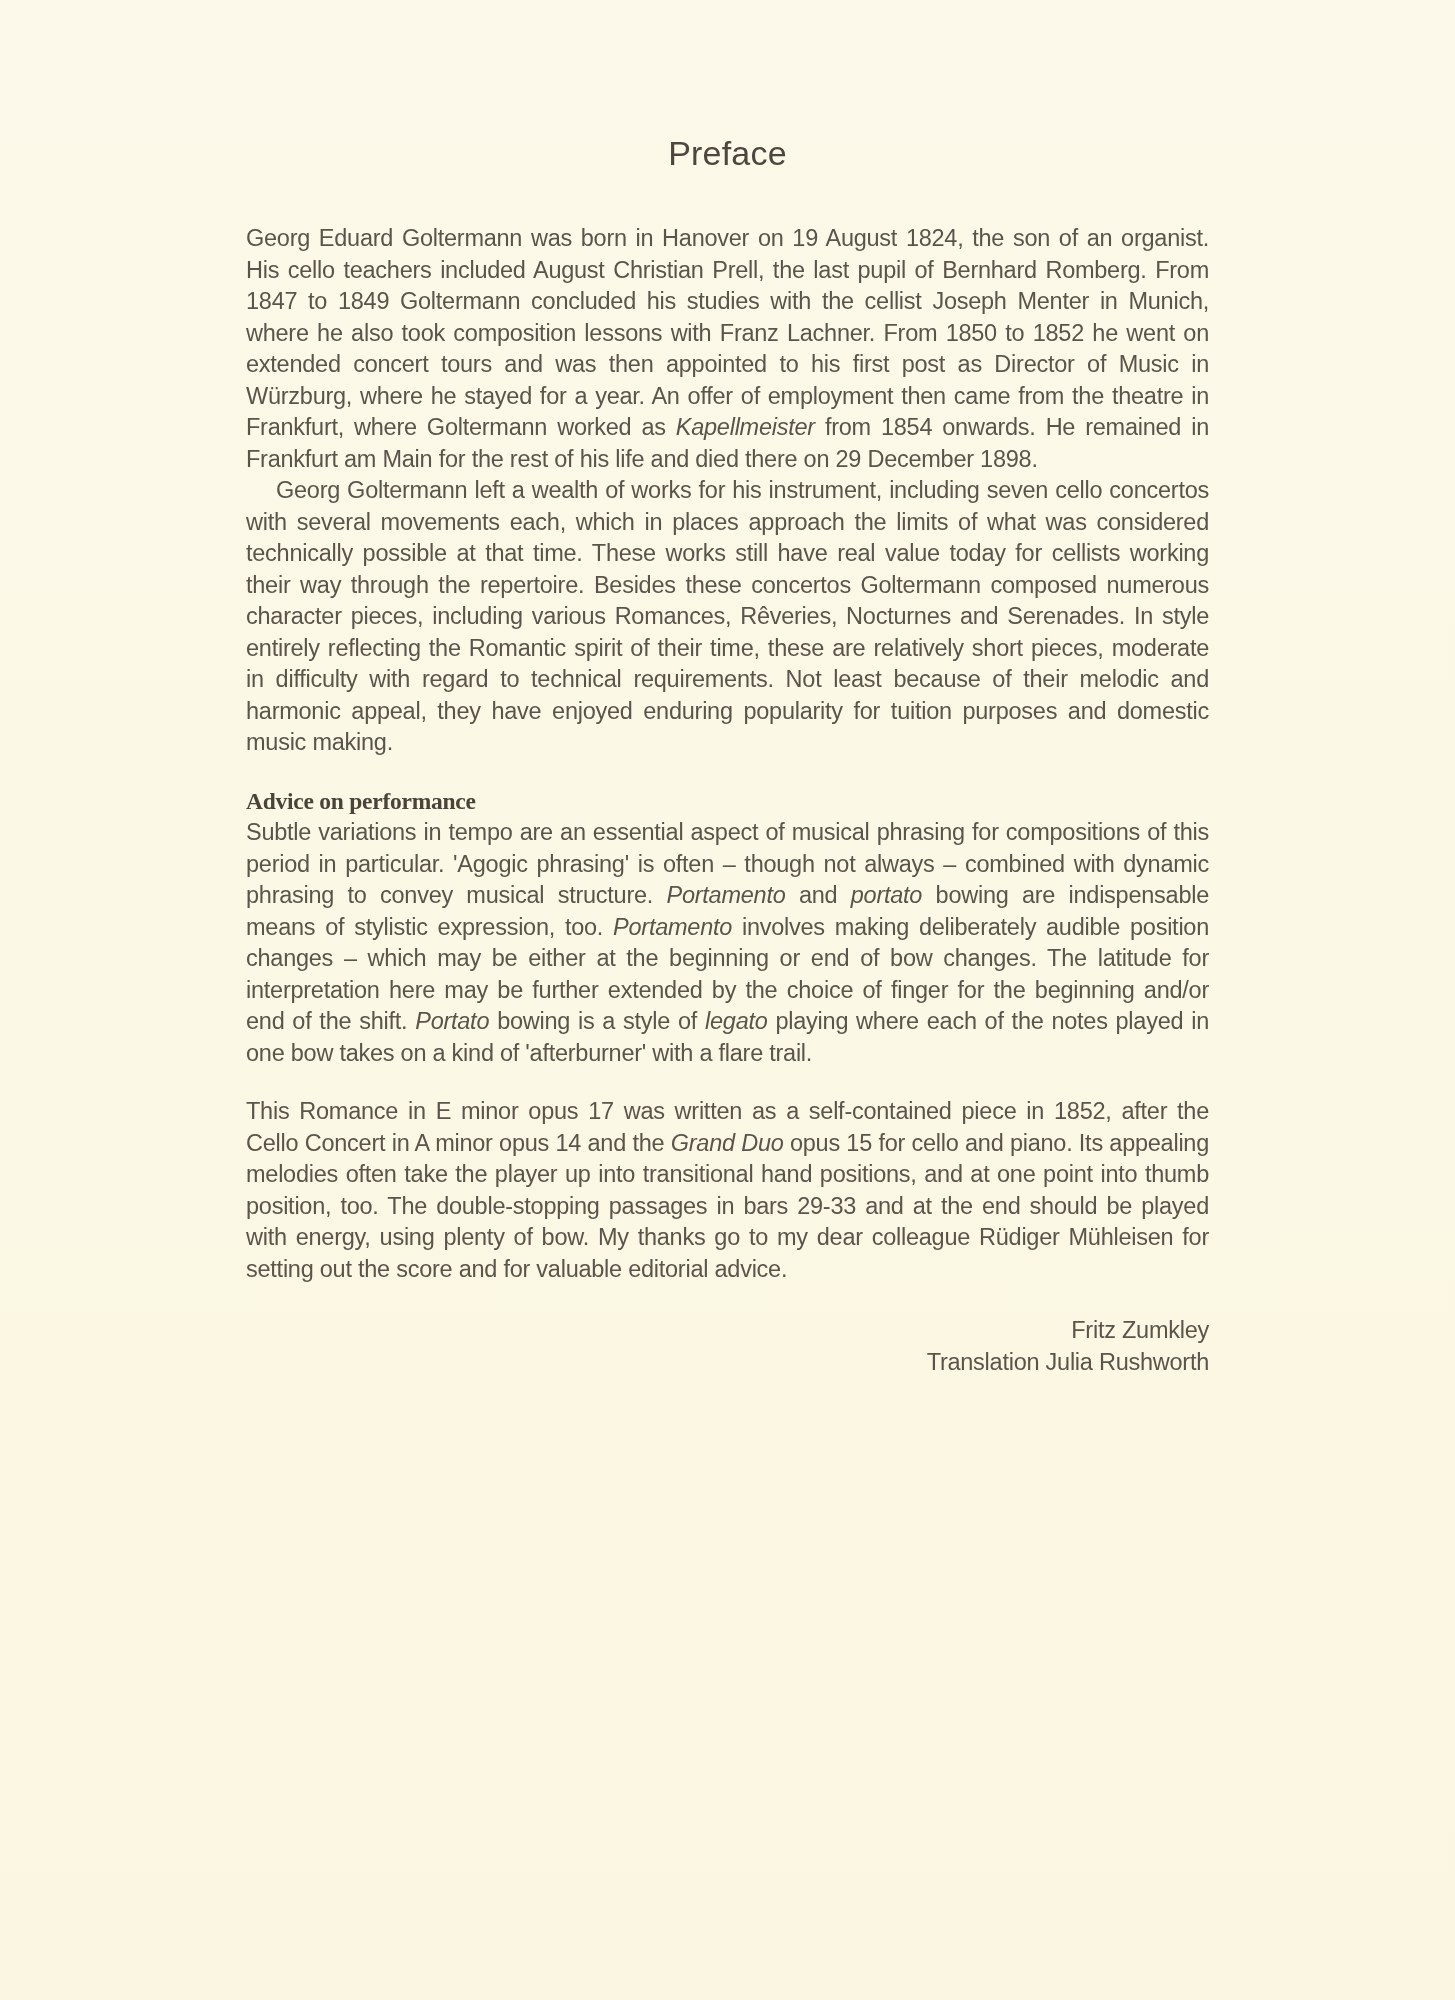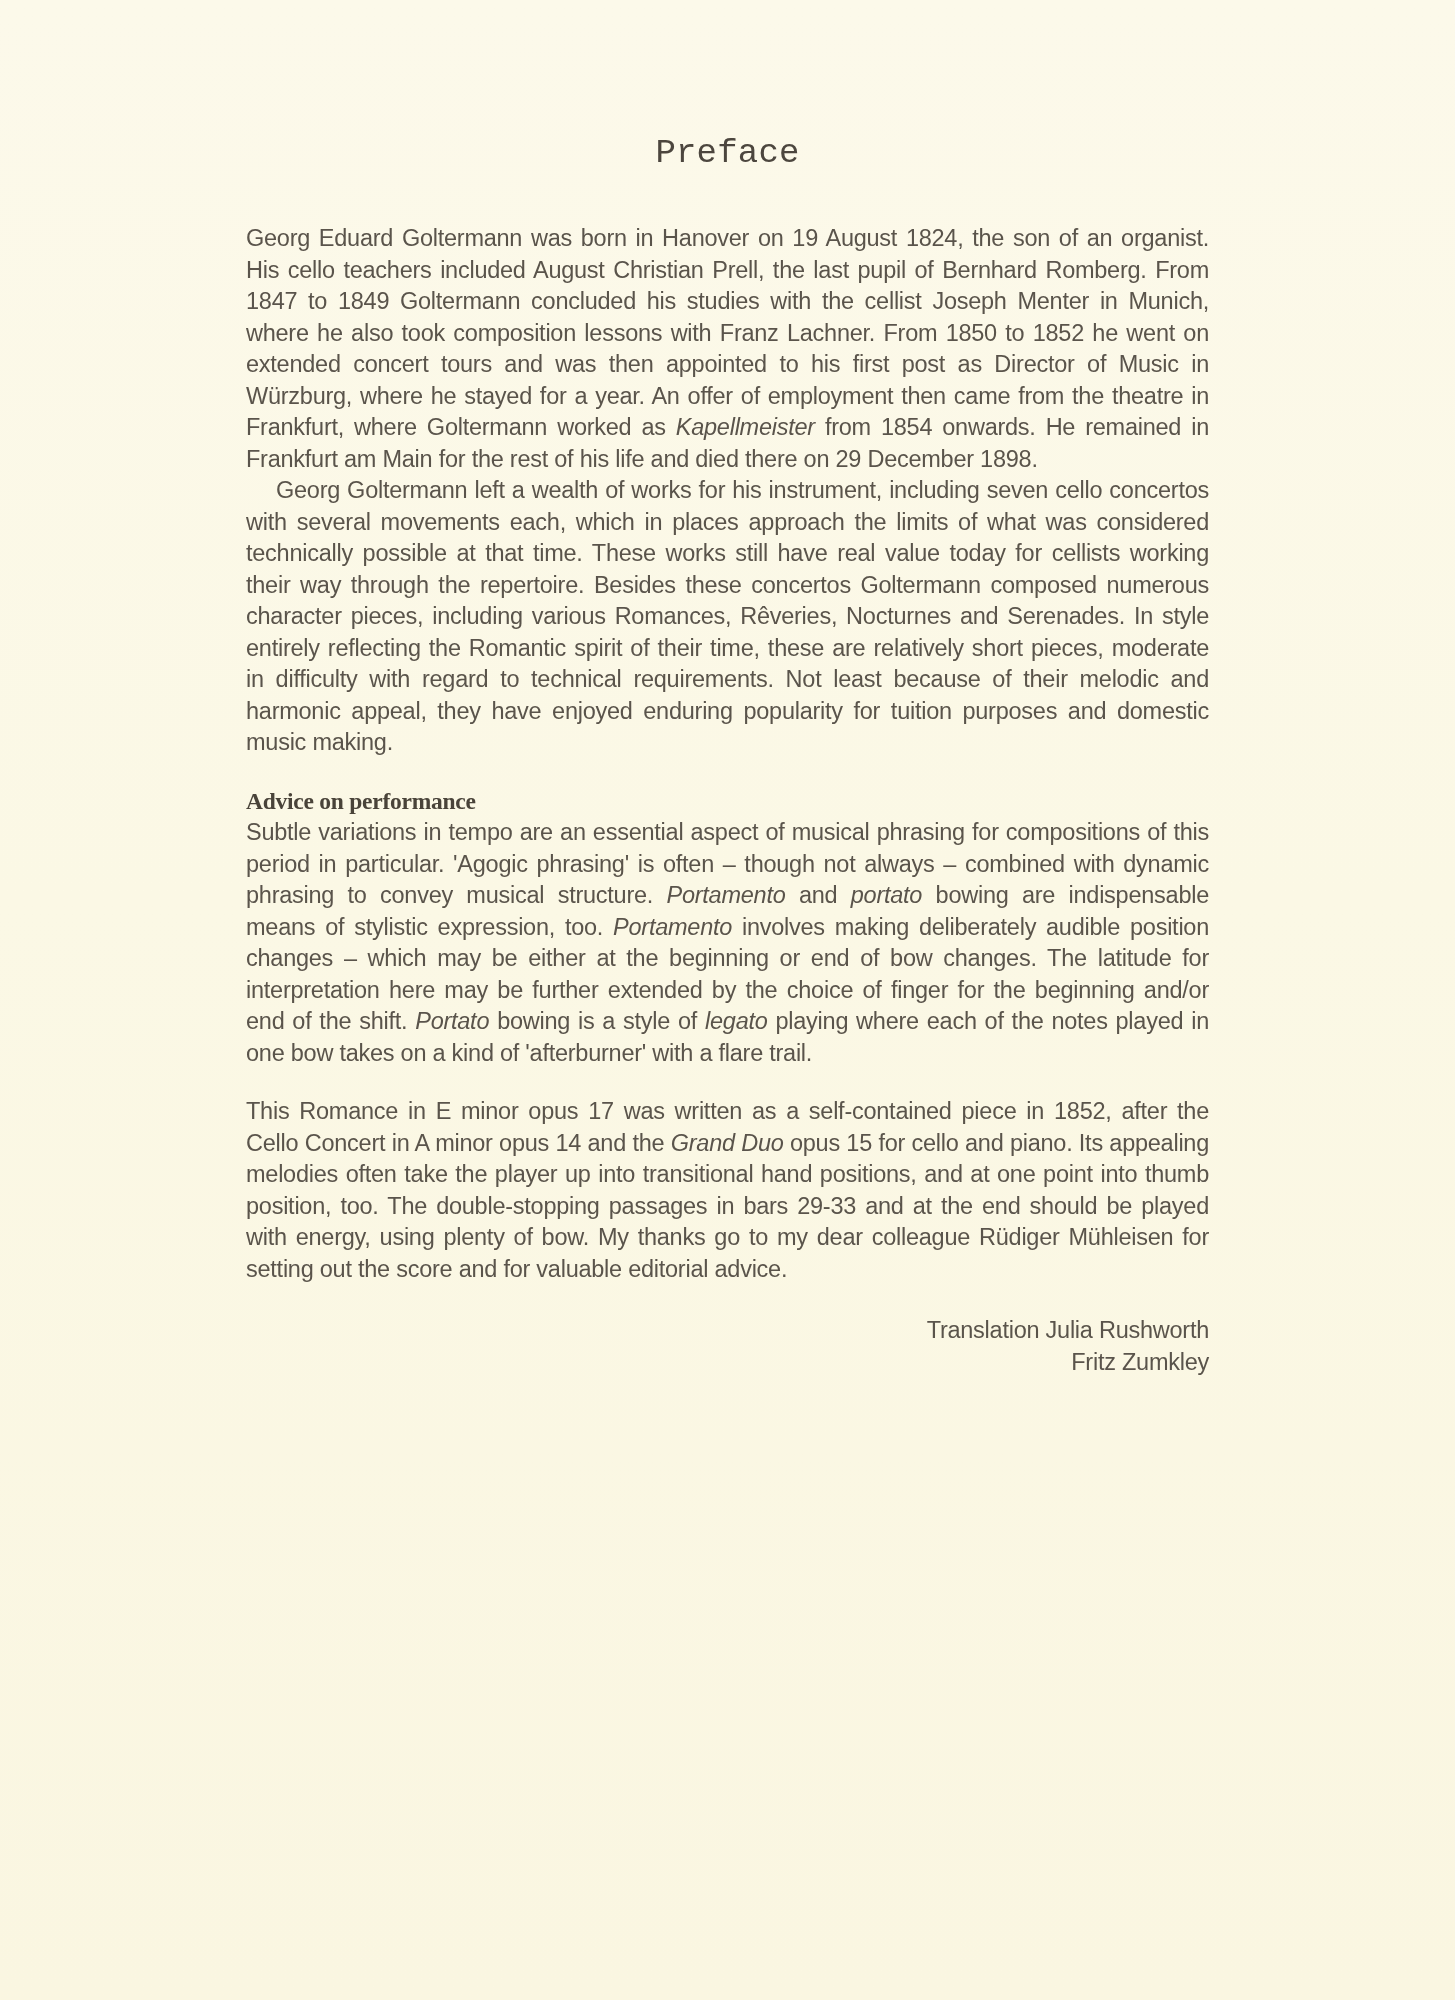--- a/index.html
+++ b/index.html
@@ -21,21 +21,20 @@
     left: 246px;
     top: 133px;
     width: 963px;
     margin: 0;
     text-align: center;
     font-size: 34px;
     line-height: 40px;
     font-weight: 400;
     letter-spacing: 0.2px;
     color: #4c463e;
-    font-family: Liberation Mono, monospace;
   }
   .content {
     position: absolute;
     left: 246px;
     top: 223px;
     width: 963px;
     color: #5a544b;
     font-size: 23.5px;
     line-height: 31.5px;
     letter-spacing: -0.25px;
@@ -78,17 +77,17 @@
         <p class="para indent"><span>Georg Goltermann left a wealth of works for his instrument, including seven cello concertos with several movements each, which in places approach the limits of what was considered technically possible at that time. These works still have real value today for cellists working their way through the repertoire. Besides these concertos Goltermann composed numerous character pieces, including various Romances, Rêveries, Nocturnes and Serenades. In style entirely reflecting the Romantic spirit of their time, these are relatively short pieces, moderate in difficulty with regard to technical requirements. Not least because of their melodic and harmonic appeal, they have enjoyed enduring popularity for tuition purposes and domestic music making.</span></p>
       </section>
       <section class="section">
         <h2 class="section-heading">Advice on performance</h2>
         <p class="para"><span>Subtle variations in tempo are an essential aspect of musical phrasing for compositions of this period in particular. 'Agogic phrasing' is often – though not always – combined with dynamic phrasing to convey musical structure. </span><em>Portamento</em><span> and </span><em>portato</em><span> bowing are indispensable means of stylistic expression, too. </span><em>Portamento</em><span> involves making deliberately audible position changes – which may be either at the beginning or end of bow changes. The latitude for interpretation here may be further extended by the choice of finger for the beginning and/or end of the shift. </span><em>Portato</em><span> bowing is a style of </span><em>legato</em><span> playing where each of the notes played in one bow takes on a kind of 'afterburner' with a flare trail.</span></p>
       </section>
       <section class="section">
         <p class="para"><span>This Romance in E minor opus 17 was written as a self-contained piece in 1852, after the Cello Concert in A minor opus 14 and the </span><em>Grand Duo</em><span> opus 15 for cello and piano. Its appealing melodies often take the player up into transitional hand positions, and at one point into thumb position, too. The double-stopping passages in bars 29-33 and at the end should be played with energy, using plenty of bow. My thanks go to my dear colleague Rüdiger Mühleisen for setting out the score and for valuable editorial advice.</span></p>
       </section>
       <div class="signature">
+      <div>Fritz Zumkley</div>
       <div>Translation Julia Rushworth</div>
-      <div>Fritz Zumkley</div>
     </div>
   </div>
 </div>
 
 </body></html>

